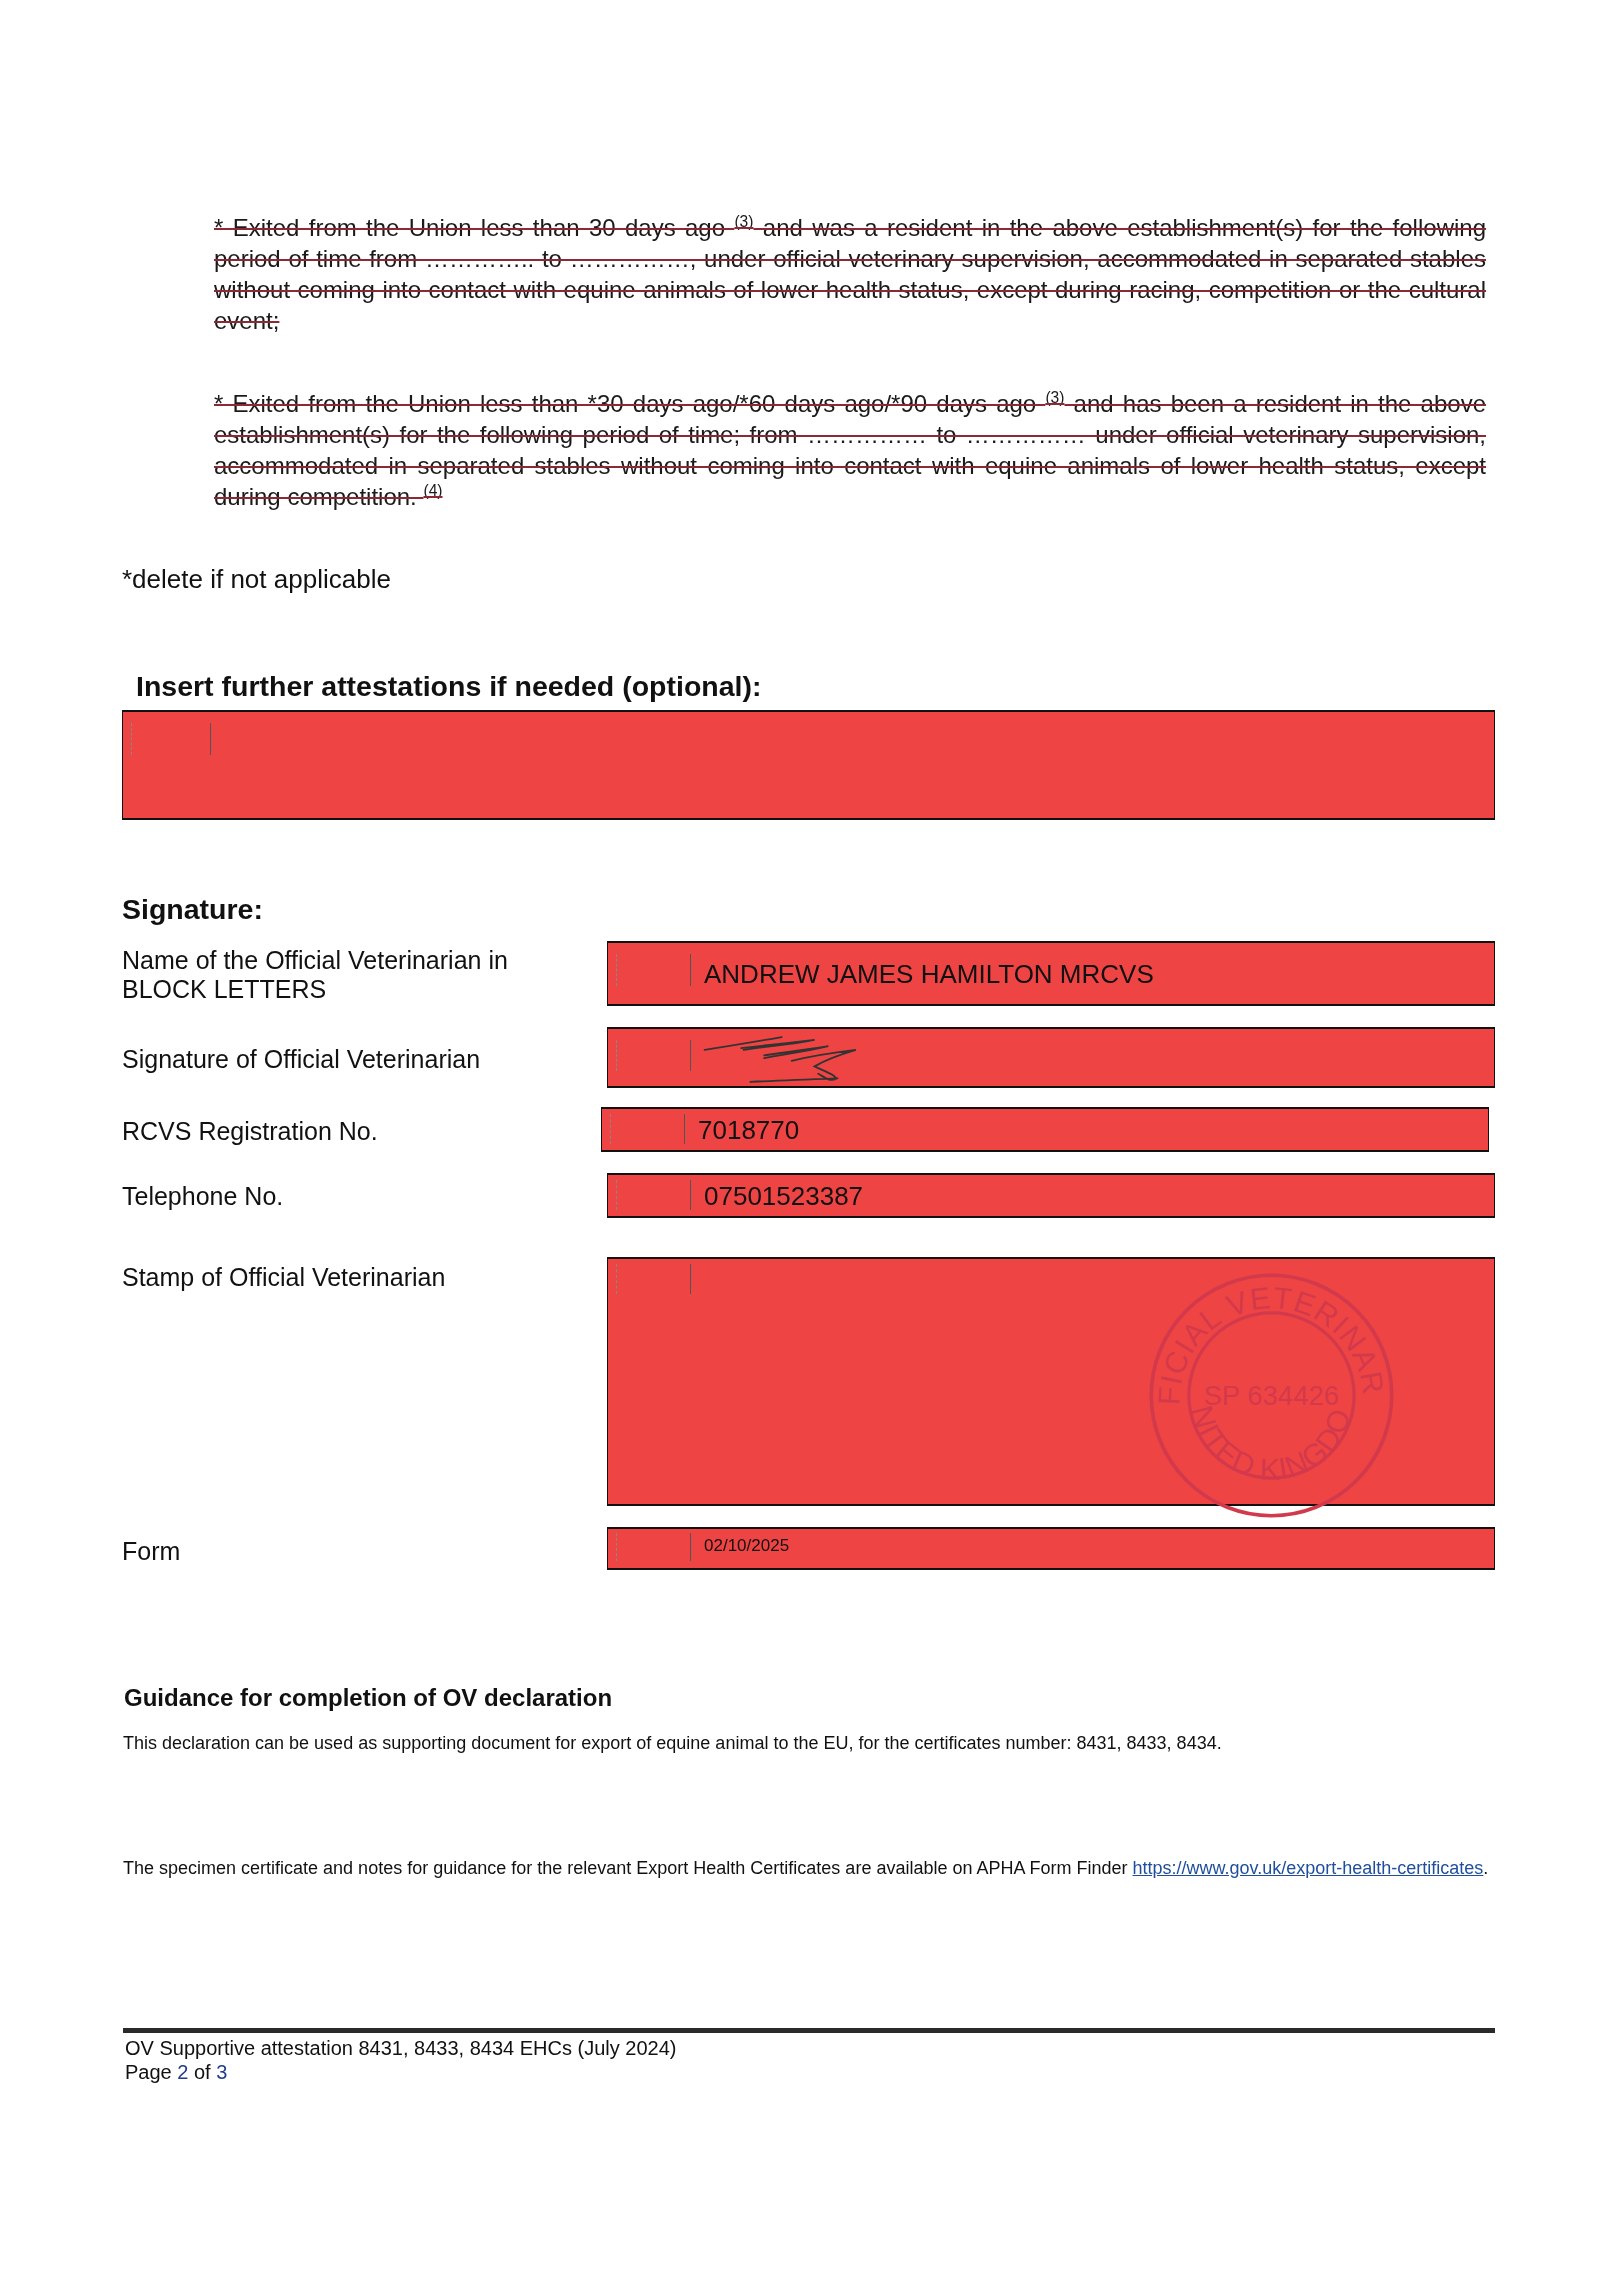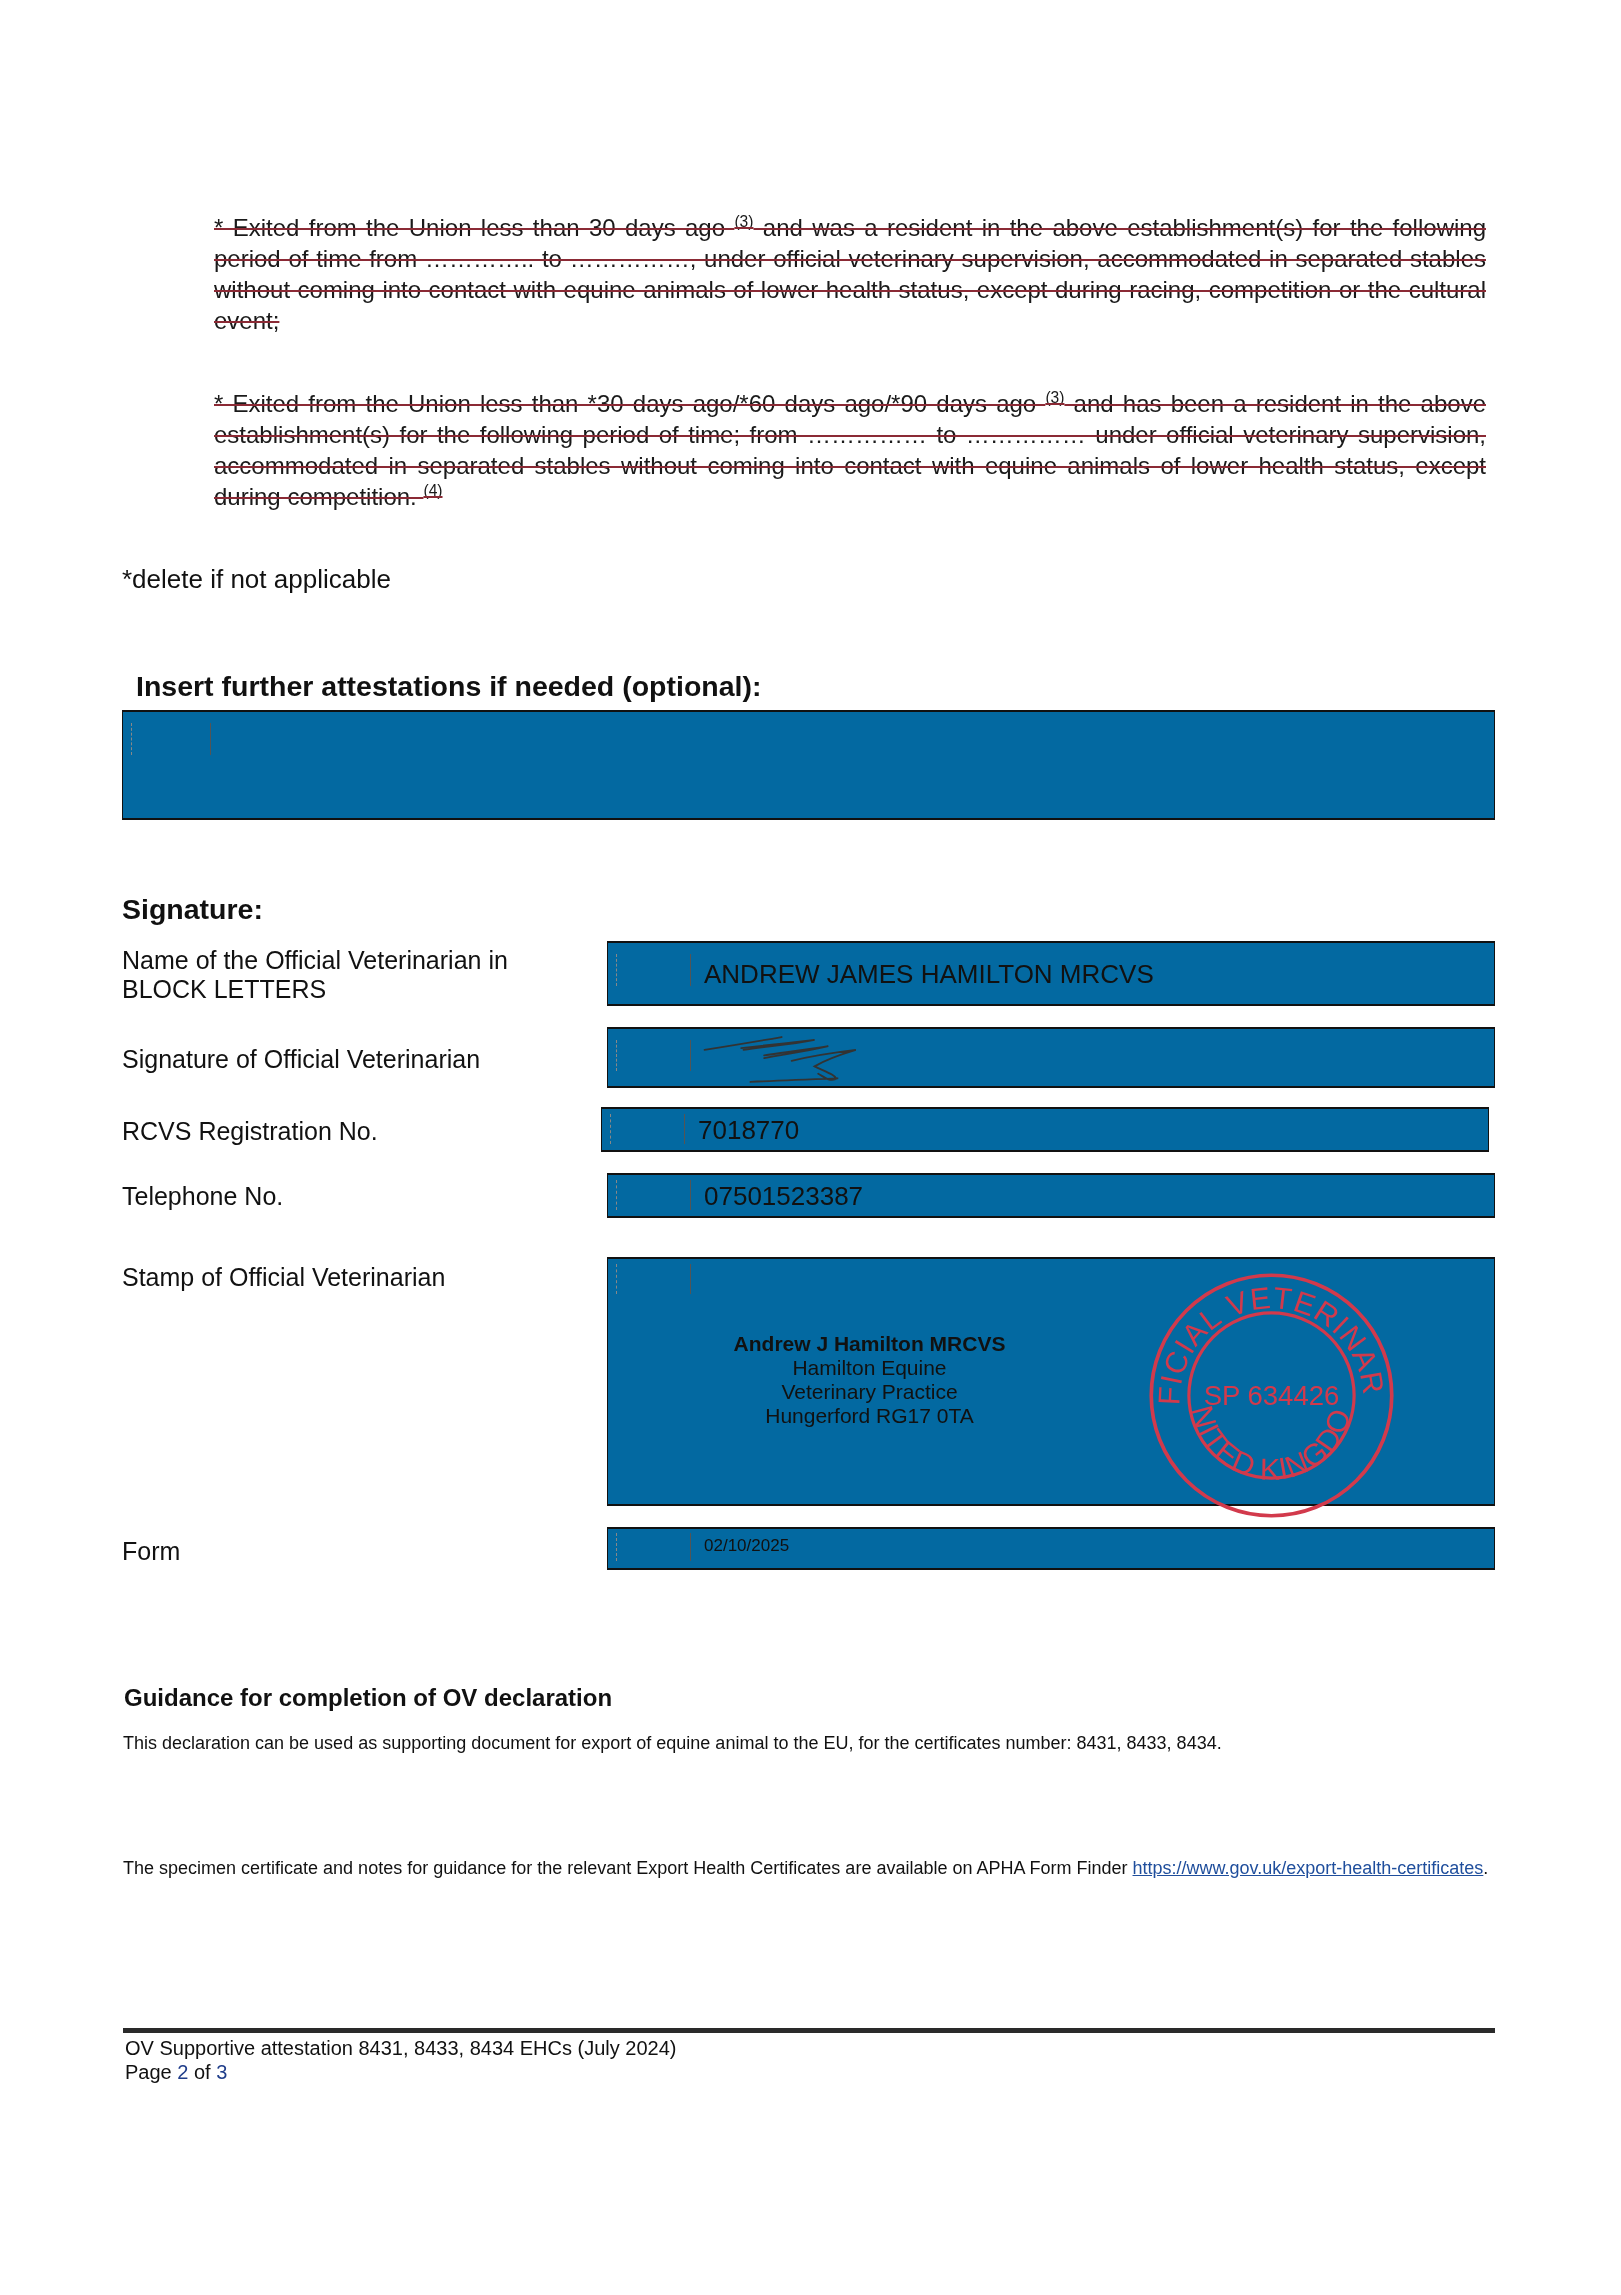--- a/index.html
+++ b/index.html
@@ -9,21 +9,21 @@
 
   .struck { font-size: 24px; line-height: 31px; color: #1a1a1a;
             text-decoration: line-through; text-decoration-color: #8b2a35;
             text-decoration-thickness: 1.8px; width: 1272px; text-align: justify; }
   .struck sup { font-size: 15.6px; line-height: 0; }
 
   .note { font-size: 26px; }
   .h-bold { font-weight: bold; font-size: 28.5px; }
   .label { font-size: 25px; line-height: 29px; }
 
-  .box { position: absolute; border: 1.8px solid #111; border-top-width: 2.8px; border-bottom-width: 2.8px; background: #0369a1; box-sizing: border-box; }
+  .box { position: absolute; border: 1.8px solid #111; border-top-width: 2.8px; border-bottom-width: 2.8px; background: #ef4444; box-sizing: border-box; }
   .tick { position: absolute; top: 11px; width: 0; border-left: 0.9px dashed #888; }
   .tick.t1 { left: 8.3px; }
   .tick.t2 { left: 79px; border-left: 1.4px solid #555; }
   .box-value { position: absolute; left: 97px; font-size: 26px; color: #111; }
 
   .stamp-text { position: absolute; text-align: center; font-size: 21px; line-height: 24px; color: #111; }
   .stamp-text .b { font-weight: bold; }
 
   .guidance-h { font-weight: bold; font-size: 24px; }
   .body-text { font-size: 18px; line-height: 34px; }
@@ -81,26 +81,20 @@
 <div class="box" style="left:607px; top:1173px; width:888px; height:45px;">
   <span class="tick t1" style="height:30px; top:4.6px;"></span>
   <span class="tick t2" style="height:30px; top:4.6px; left:82px;"></span>
   <span class="box-value" style="top:6.4px; left:96px;">07501523387</span>
 </div>
 
 <div class="abs label" style="left:122px; top:1263px;">Stamp of Official Veterinarian</div>
 <div class="box" style="left:607px; top:1257px; width:888px; height:249px;">
   <span class="tick t1" style="height:30px; top:4.6px;"></span>
   <span class="tick t2" style="height:30px; top:4.6px; left:82px;"></span>
-  <div class="stamp-text" style="left:101px; top:73px; width:321px;">
-    <div class="b">Andrew J Hamilton MRCVS</div>
-    <div>Hamilton Equine</div>
-    <div>Veterinary Practice</div>
-    <div>Hungerford RG17 0TA</div>
-  </div>
 </div>
 
 <svg class="abs" style="left:1143px; top:1267px;" width="257" height="257" viewBox="0 0 560 560">
   <defs>
     <path id="arcTop" d="M 80 290 A 200 200 0 0 1 480 290"></path>
     <path id="arcBottom" d="M 110 330 A 175 175 0 0 0 450 330"></path>
   </defs>
   <circle cx="280" cy="280" r="262" fill="none" stroke="#d23a4c" stroke-width="8"></circle>
   <circle cx="280" cy="280" r="180" fill="none" stroke="#d23a4c" stroke-width="7"></circle>
   <text font-family="Liberation Sans, sans-serif" font-size="66" fill="#d23a4c" letter-spacing="2">

